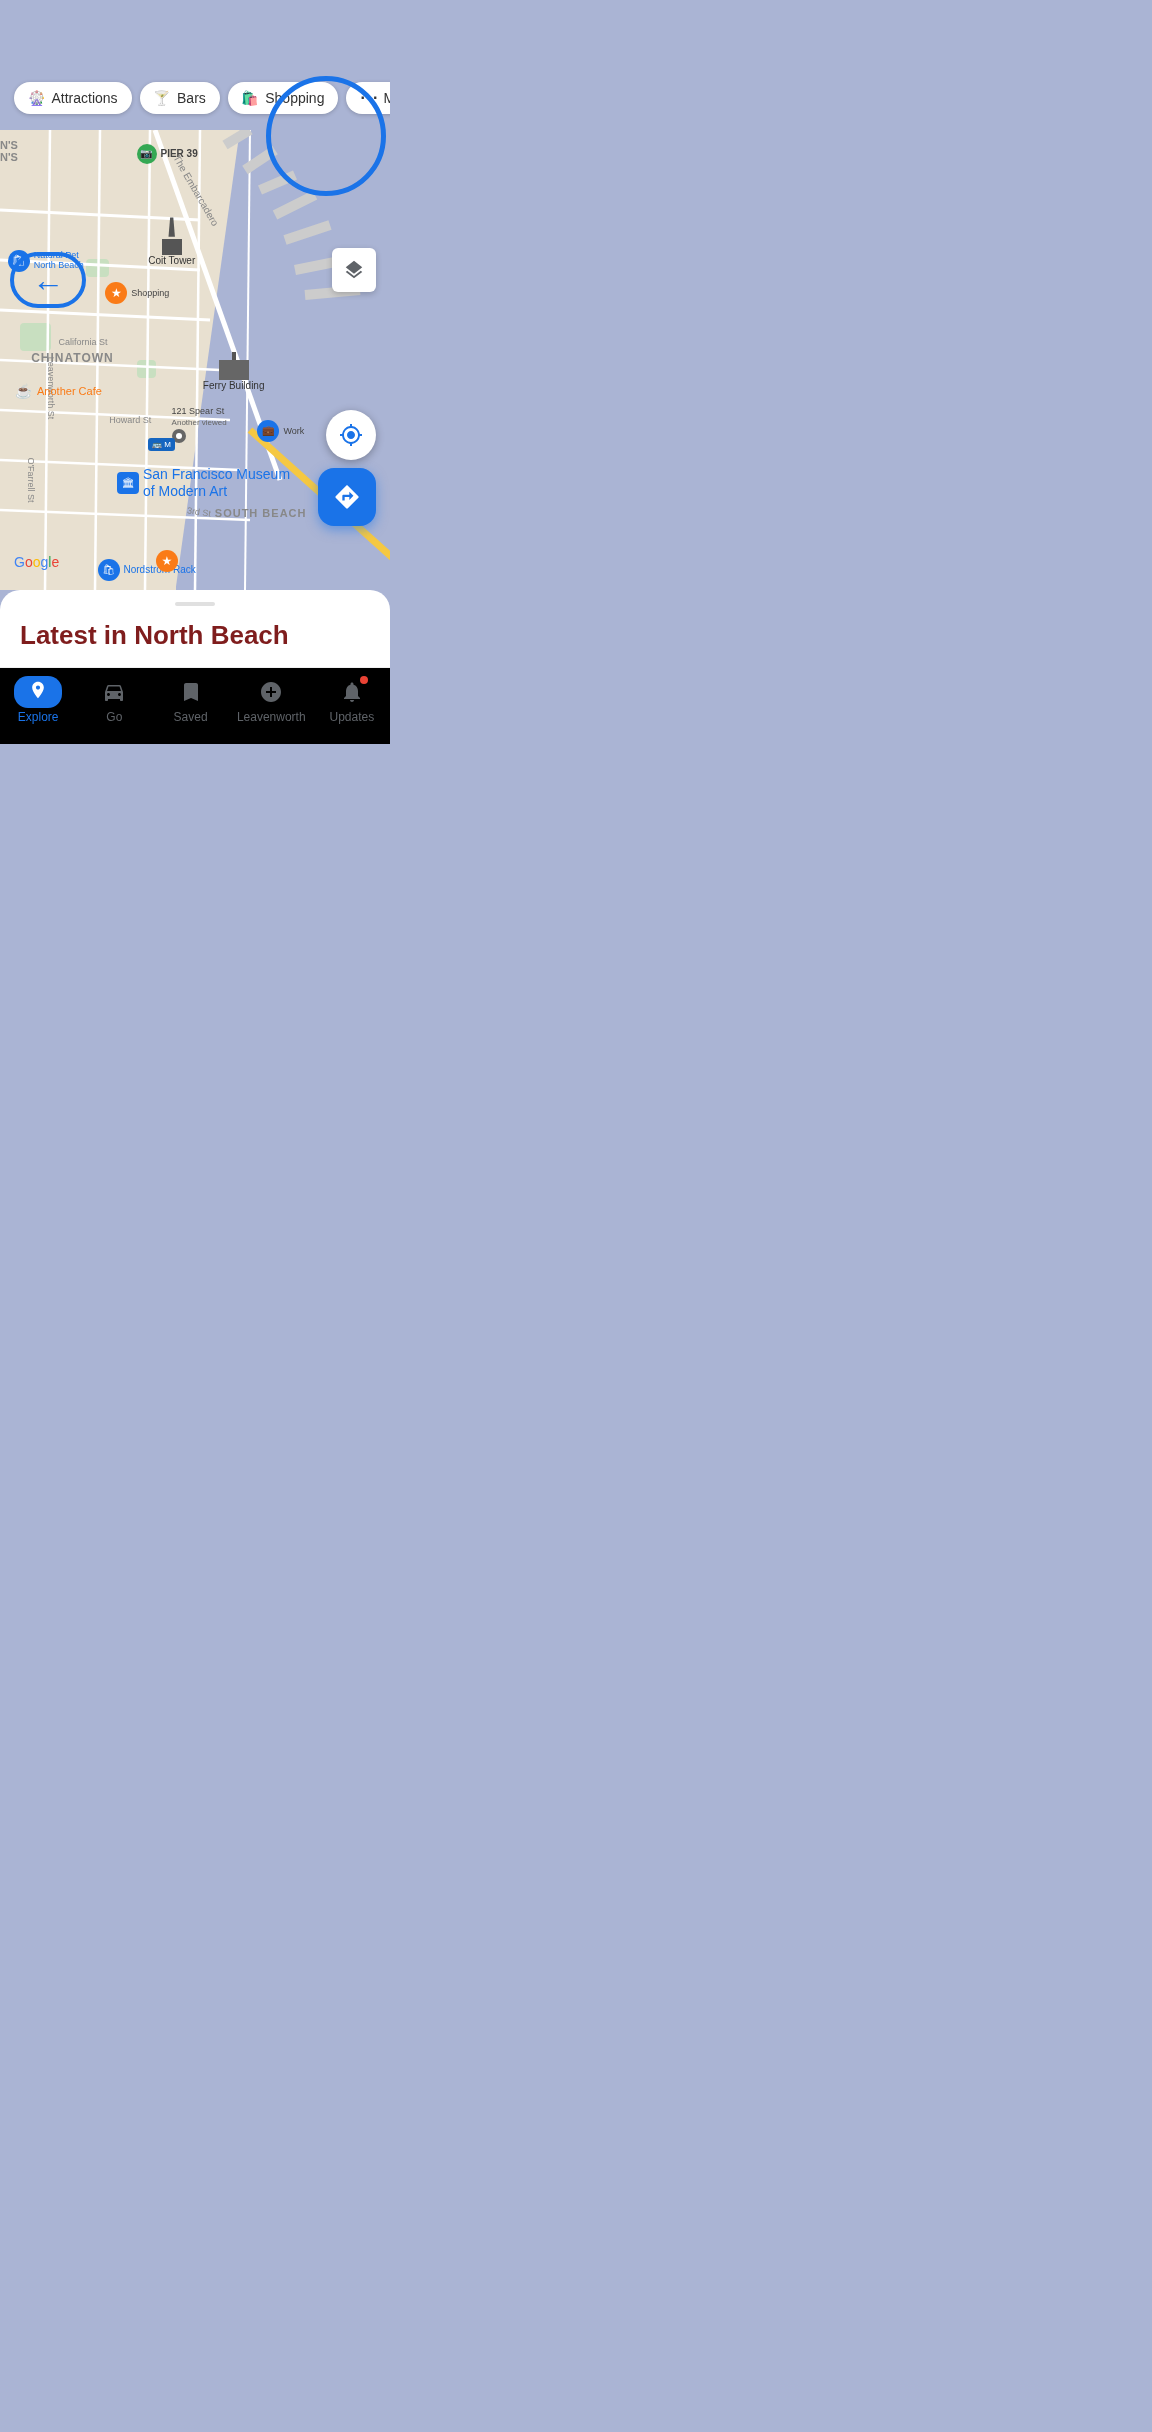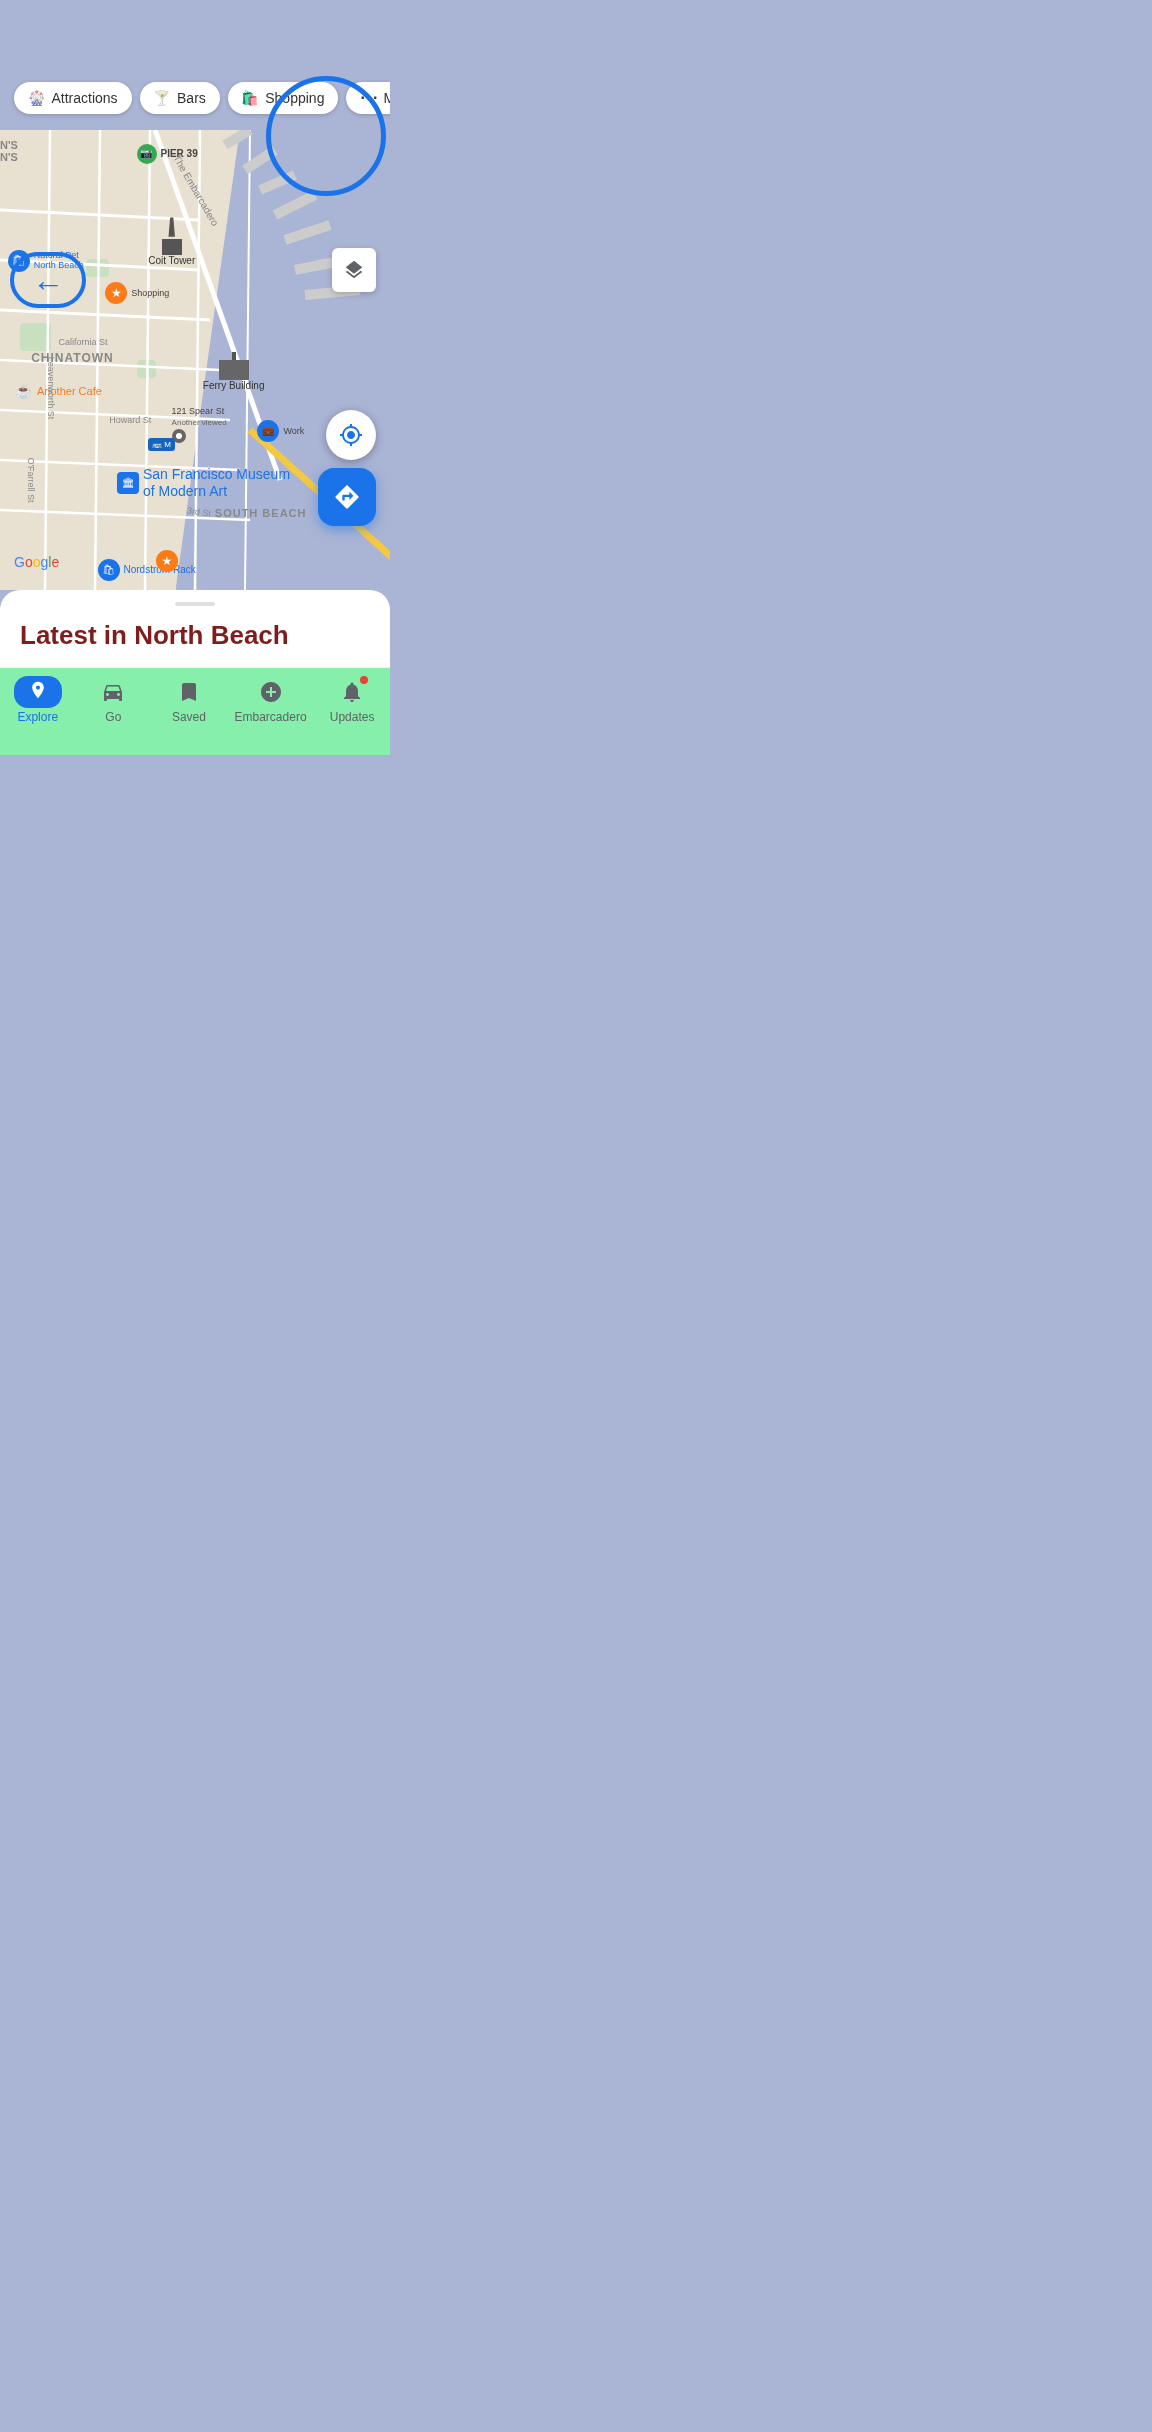--- a/index.html
+++ b/index.html
@@ -247,25 +247,25 @@
 
     .bottom-sheet-title {
       font-size: 26px;
       font-weight: 700;
       color: #7f1d1d;
       padding: 0 20px 16px 20px;
     }
 
     
     .bottom-nav {
-      background: #86efac;
+      background: #000000;
       display: flex;
       justify-content: space-around;
       align-items: center;
-      padding: 10px 0 31px 0;
+      padding: 10px 0 20px 0;
       border-top: 1px solid #f0f0f0;
     }
 
     .nav-item {
       display: flex;
       flex-direction: column;
       align-items: center;
       gap: 4px;
       cursor: pointer;
       min-width: 60px;
@@ -546,21 +546,21 @@
         </div>
         <span class="nav-label">Saved</span>
       </div>
 
       <div class="nav-item">
         <div class="nav-icon-wrap">
           <svg width="24" height="24" viewBox="0 0 24 24" fill="#5f6368">
             <path d="M12 2C6.48 2 2 6.48 2 12s4.48 10 10 10 10-4.48 10-10S17.52 2 12 2zm5 11h-4v4h-2v-4H7v-2h4V7h2v4h4v2z"></path>
           </svg>
         </div>
-        <span class="nav-label">Embarcadero</span>
+        <span class="nav-label">Leavenworth</span>
       </div>
 
       <div class="nav-item">
         <div class="nav-icon-wrap">
           <svg width="24" height="24" viewBox="0 0 24 24" fill="#5f6368">
             <path d="M12 22c1.1 0 2-.9 2-2h-4c0 1.1.9 2 2 2zm6-6v-5c0-3.07-1.64-5.64-4.5-6.32V4c0-.83-.67-1.5-1.5-1.5s-1.5.67-1.5 1.5v.68C7.63 5.36 6 7.92 6 11v5l-2 2v1h16v-1l-2-2z"></path>
           </svg>
           <div class="nav-dot"></div>
         </div>
         <span class="nav-label">Updates</span>

